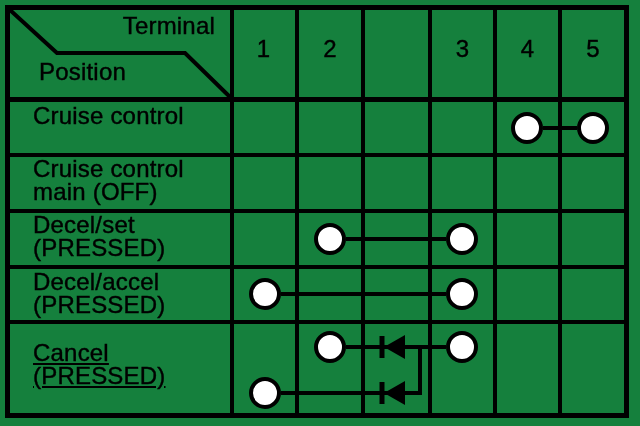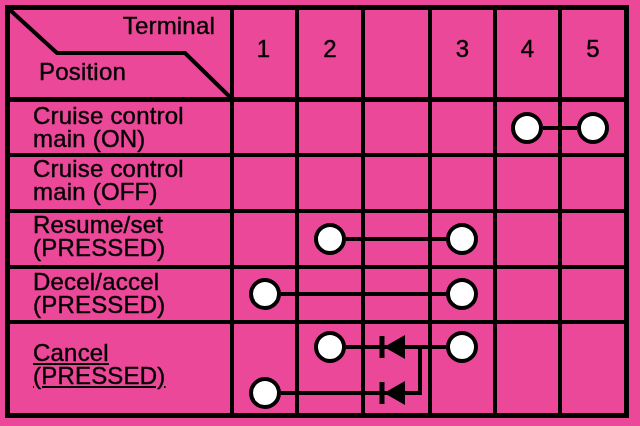--- a/index.html
+++ b/index.html
@@ -1,20 +1,20 @@
 <!DOCTYPE html>
 <html><head>
 <meta charset="utf-8">
 <style>
   html, body { margin: 0; padding: 0; background: #ffffff; }
   .stage {
     position: relative;
     width: 640px;
     height: 426px;
-    background: #ec4899;
+    background: #15803d;
     font-family: "Liberation Sans", sans-serif;
     color: #000;
     overflow: hidden;
   }
   .frame {
     position: absolute;
     left: 5px; top: 5px;
     width: 624px; height: 413px;
     border: 5px solid #000;
     box-sizing: border-box;
@@ -78,28 +78,27 @@
 
   <div class="colhead" style="left:232px; width:63px;">1</div>
   <div class="colhead" style="left:299px; width:62px;">2</div>
   <div class="colhead" style="left:365px; width:63px;"></div>
   <div class="colhead" style="left:432px; width:61px;">3</div>
   <div class="colhead" style="left:497px; width:61px;">4</div>
   <div class="colhead" style="left:562px; width:62px;">5</div>
 
   <div class="txt rowlabel" style="left:33px; top:104px;">
     <span>Cruise control</span><br>
-    <span>main (ON)</span>
   </div>
   <div class="txt rowlabel" style="left:33px; top:157px;">
     <span>Cruise control</span><br>
     <span>main (OFF)</span>
   </div>
   <div class="txt rowlabel" style="left:33px; top:213px;">
-    <span>Resume/set</span><br>
+    <span>Decel/set</span><br>
     <span>(PRESSED)</span>
   </div>
   <div class="txt rowlabel" style="left:33px; top:270px;">
     <span>Decel/accel</span><br>
     <span>(PRESSED)</span>
   </div>
   <div class="txt rowlabel" style="left:33px; top:341px;text-decoration:underline;">
     <span>Cancel</span><br>
     <span>(PRESSED)</span>
   </div>

